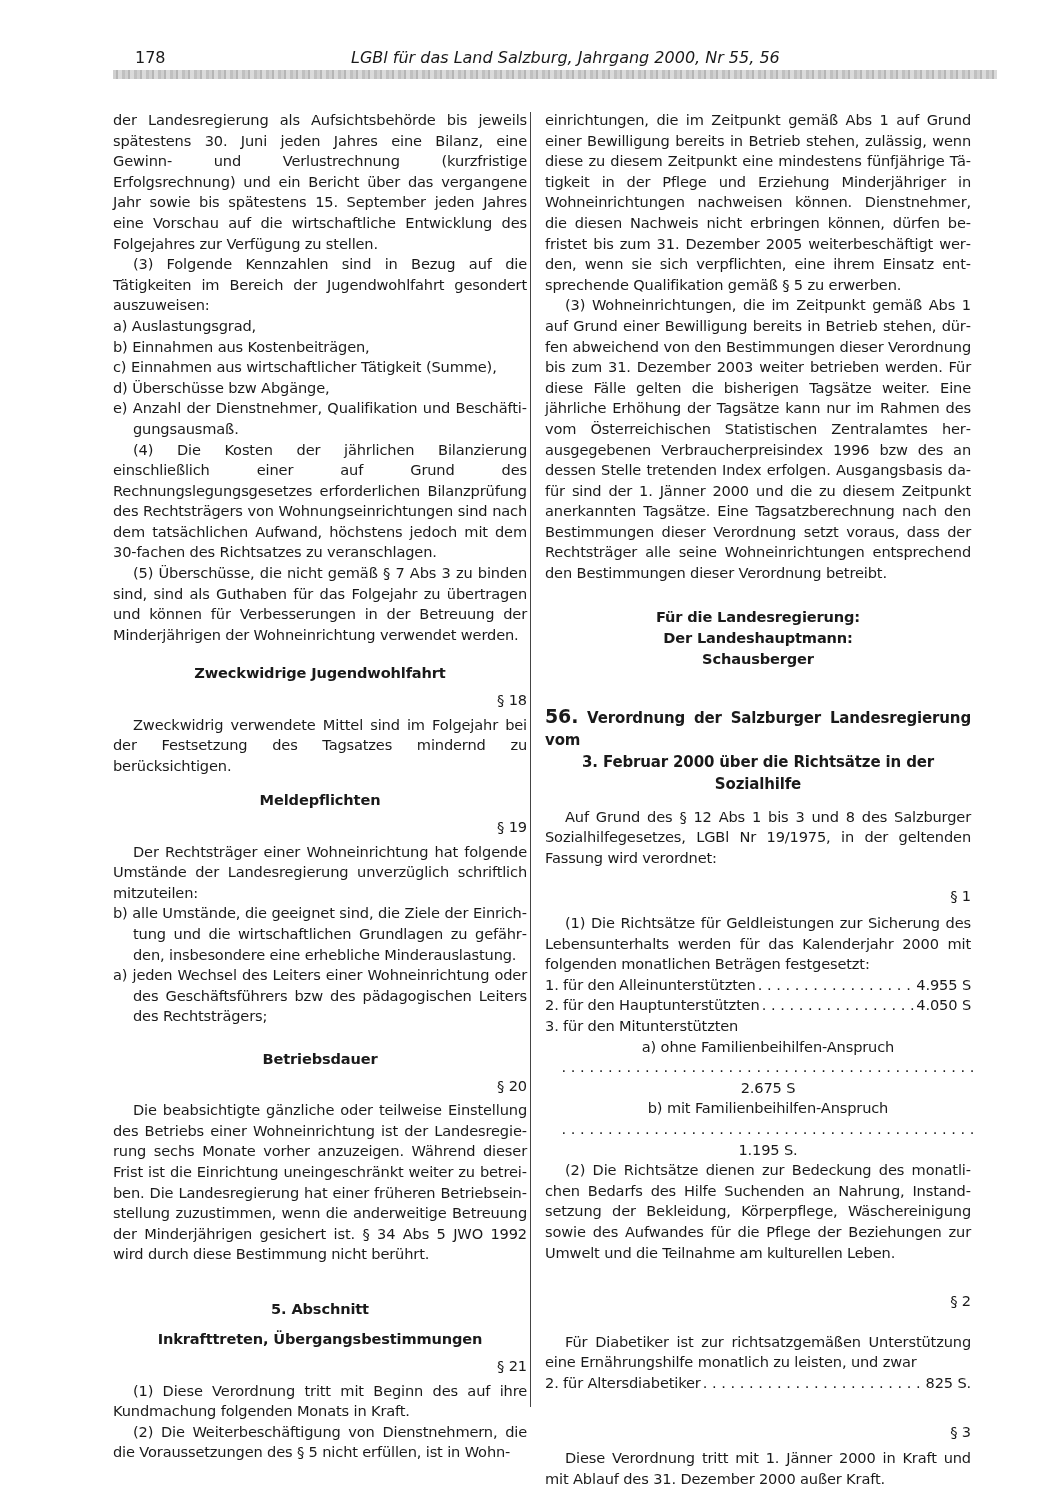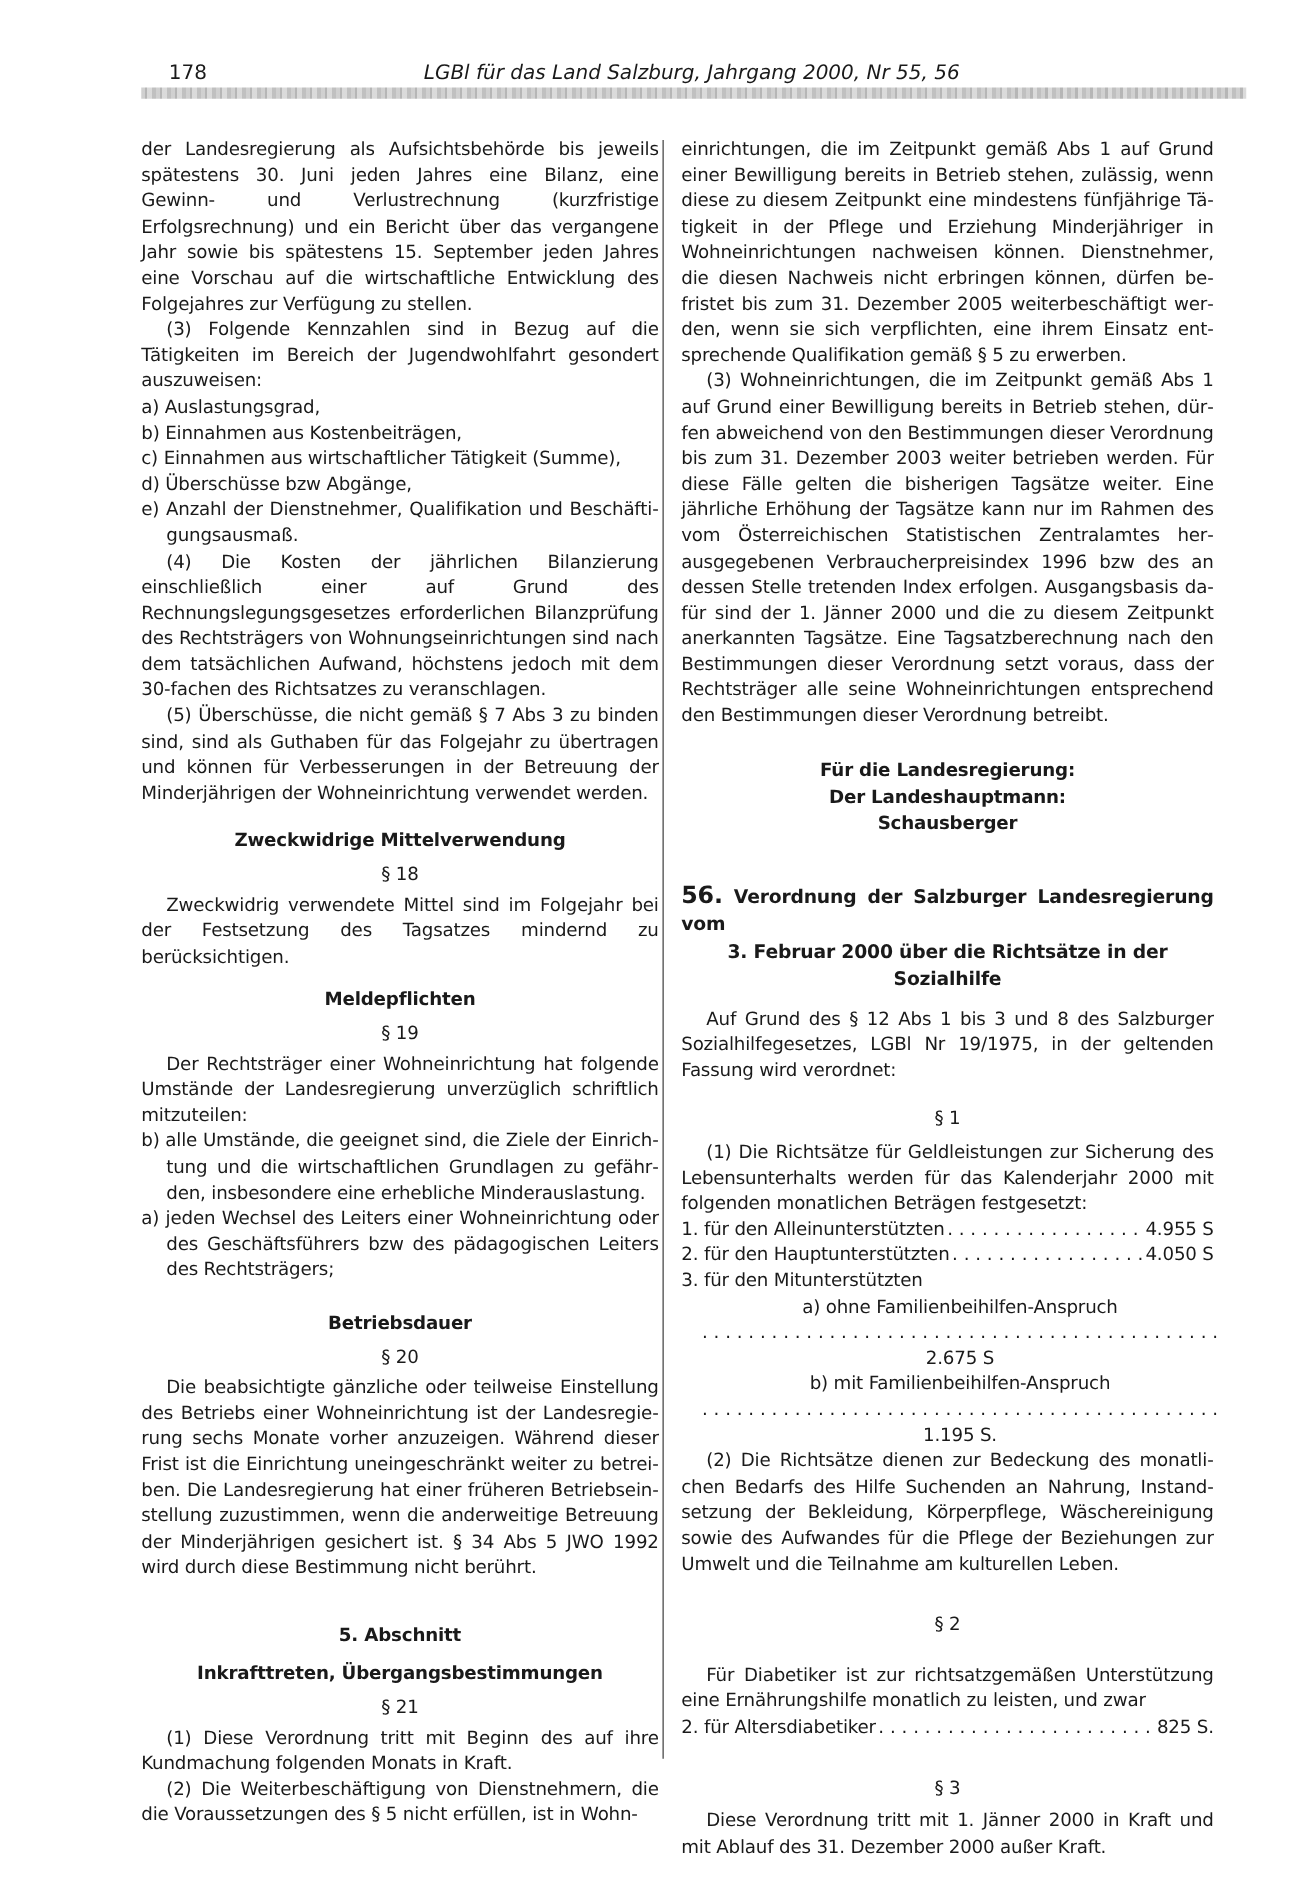--- a/index.html
+++ b/index.html
@@ -6,21 +6,21 @@
   body {
     width: 1037px; height: 1512px; position: relative; overflow: hidden;
     font-family: "DejaVu Sans", "Liberation Sans", sans-serif;
     color: #1a1a1a;
   }
   .header {
     position: absolute; left: 115px; top: 48px; width: 880px; height: 22px; margin-left: 20px;
   }
   .page-num { position: absolute; left: 0; top: 0; font-size: 16px; }
   .running-title {
-    position: absolute; left: 204px; top: 0; font-size: 16px; font-style: italic;
+    position: absolute; left: 216px; top: 0; font-size: 16px; font-style: italic;
   }
   .header-bar {
     position: absolute; left: 113px; top: 70px; width: 884px; height: 9px;
     background: repeating-linear-gradient(90deg, #c8c8c8 0 3px, #a9a9a9 3px 5px, #d4d4d4 5px 9px, #b5b5b5 9px 12px);
     opacity: 0.85;
   }
   .col {
     position: absolute; top: 110px; width: 414px;
     font-size: 14.6px; line-height: 20.6px; text-align: justify;
     hyphens: manual; letter-spacing: -0.15px;
@@ -28,21 +28,21 @@
   .col-left { left: 113px; }
   .col-right { left: 545px; width: 426px; }
   .divider {
     position: absolute; left: 530px; top: 112px; width: 1px; height: 1295px;
     background: #444;
   }
   p { margin: 0; }
   .ind { text-indent: 20px; }
   .list-item { padding-left: 20px; text-indent: -20px; text-align: justify; }
   .heading { text-align: center; font-weight: bold; margin-top: 14px; }
-  .para-sign { text-align: center; margin-top: 6px; margin-bottom: 4px; }
+  .para-sign { text-align: right; margin-top: 6px; margin-bottom: 4px; }
   .gap-s { height: 12px; }
   .gap-m { height: 22px; }
   .gap-l { height: 36px; }
   .sig { text-align: center; font-weight: bold; line-height: 21px; }
   .ord-title { font-weight: bold; text-align: center; line-height: 22px; font-size: 15px; }
   .ord-num { font-size: 19px; }
   .leader-row { display: flex; align-items: center; }
   .leader-row .lbl { white-space: nowrap; }
   .leader-row .dots {
     flex: 1; overflow: hidden; white-space: nowrap; letter-spacing: 3px; margin: 0 2px;
@@ -66,21 +66,21 @@
   <p>der Landesregierung als Aufsichtsbehörde bis jeweils spä­testens 30. Juni jeden Jahres eine Bilanz, eine Gewinn- und Verlustrechnung (kurzfristige Erfolgsrechnung) und ein Bericht über das vergangene Jahr sowie bis spätestens 15. September jeden Jahres eine Vorschau auf die wirt­schaftliche Entwicklung des Folgejahres zur Verfügung zu stellen.</p>
   <p class="ind">(3) Folgende Kennzahlen sind in Bezug auf die Tätigkei­ten im Bereich der Jugendwohlfahrt gesondert auszuwei­sen:</p>
   <p class="list-item">a) Auslastungsgrad,</p>
   <p class="list-item">b) Einnahmen aus Kostenbeiträgen,</p>
   <p class="list-item">c) Einnahmen aus wirtschaftlicher Tätigkeit (Summe),</p>
   <p class="list-item">d) Überschüsse bzw Abgänge,</p>
   <p class="list-item">e) Anzahl der Dienstnehmer, Qualifikation und Beschäfti­gungsausmaß.</p>
   <p class="ind">(4) Die Kosten der jährlichen Bilanzierung einschließlich einer auf Grund des Rechnungslegungsgesetzes erforder­lichen Bilanzprüfung des Rechtsträgers von Wohnungs­einrichtungen sind nach dem tatsächlichen Aufwand, höchstens jedoch mit dem 30-fachen des Richtsatzes zu veranschlagen.</p>
   <p class="ind">(5) Überschüsse, die nicht gemäß § 7 Abs 3 zu binden sind, sind als Guthaben für das Folgejahr zu übertragen und können für Verbesserungen in der Betreuung der Minderjährigen der Wohneinrichtung verwendet werden.</p>
 
-  <p class="heading" style="margin-top:18px">Zweckwidrige Mittelverwendung</p>
+  <p class="heading" style="margin-top:18px">Zweckwidrige Jugendwohlfahrt</p>
   <p class="para-sign">§ 18</p>
   <p class="ind">Zweckwidrig verwendete Mittel sind im Folgejahr bei der Festsetzung des Tagsatzes mindernd zu berücksichtigen.</p>
 
   <p class="heading">Meldepflichten</p>
   <p class="para-sign">§ 19</p>
   <p class="ind">Der Rechtsträger einer Wohneinrichtung hat folgende Umstände der Landesregierung unverzüglich schriftlich mitzuteilen:</p>
   <p class="list-item">b) alle Umstände, die geeignet sind, die Ziele der Einrich­tung und die wirtschaftlichen Grundlagen zu gefähr­den, insbesondere eine erhebliche Minderauslastung.</p>
   <p class="list-item">a) jeden Wechsel des Leiters einer Wohneinrichtung oder des Geschäftsführers bzw des pädagogischen Leiters des Rechtsträgers;</p>
 
   <p class="heading" style="margin-top:22px">Betriebsdauer</p>

